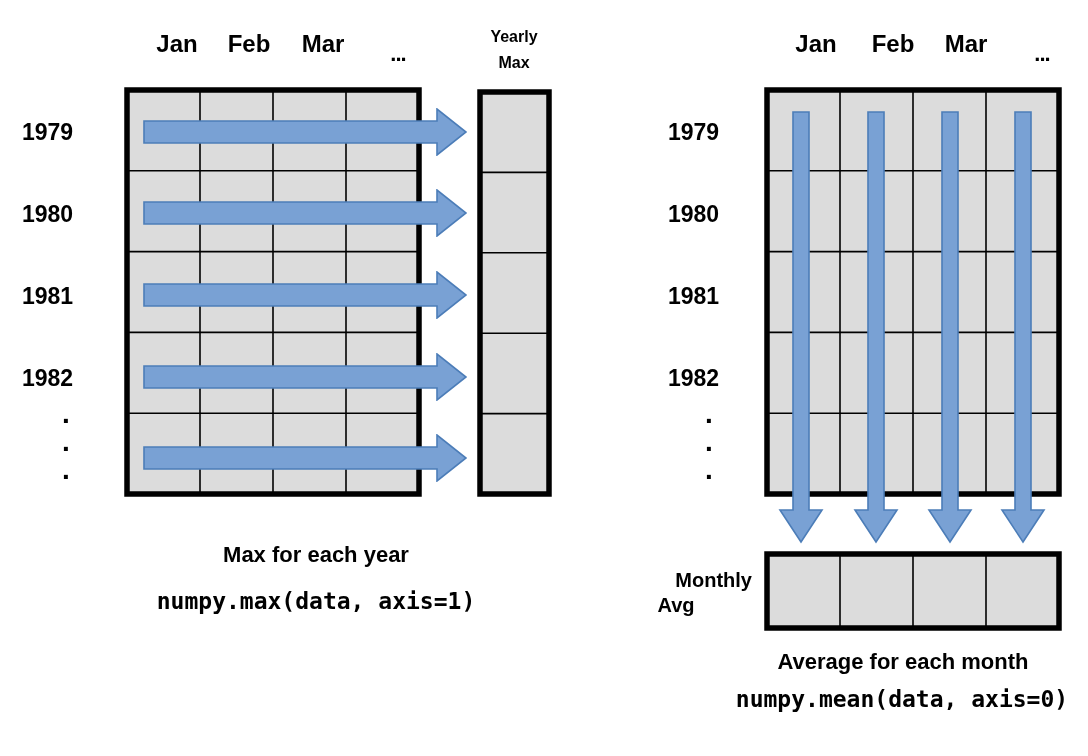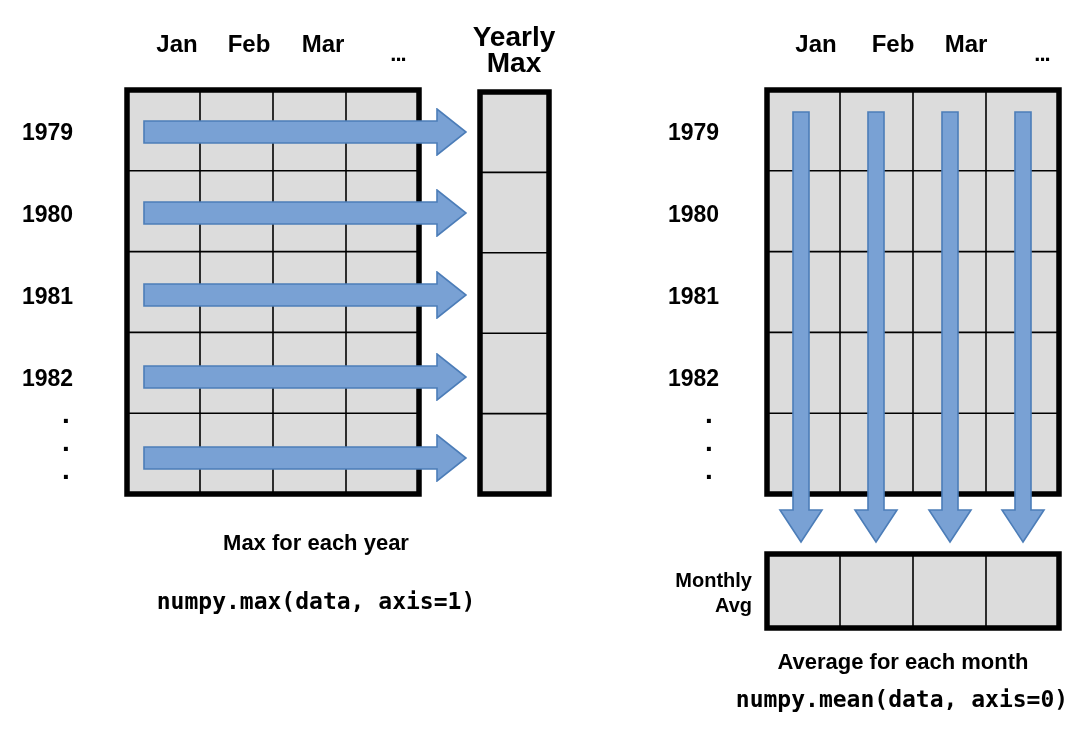--- a/index.html
+++ b/index.html
@@ -27,21 +27,21 @@
     transform:translateX(-50%);
     font-size:24px;
     line-height:28px;
     white-space:nowrap;
     margin-left:15px;
   }
   .month.ellipsis{top:44px;font-size:22px;line-height:20px;letter-spacing:-1px;}
   .result-header{
     position:absolute;
     text-align:center;
-    font-size:28px;
+    font-size:16px;
     line-height:26px;
     white-space:nowrap;
   }
   .result-label{
     position:absolute;
     text-align:right;
     font-size:20px;
     line-height:25px;
     white-space:nowrap;
   }
@@ -134,21 +134,21 @@
     <svg class="abs" style="left:142px;top:271px;" width="328" height="48" viewBox="0 0 328 48">
       <polygon points="2,13 295,13 295,1 324,24 295,47 295,35 2,35" fill="var(--arrow-fill)" stroke="var(--arrow-stroke)" stroke-width="1.6"></polygon>
     </svg>
     <svg class="abs" style="left:142px;top:353px;" width="328" height="48" viewBox="0 0 328 48">
       <polygon points="2,13 295,13 295,1 324,24 295,47 295,35 2,35" fill="var(--arrow-fill)" stroke="var(--arrow-stroke)" stroke-width="1.6"></polygon>
     </svg>
     <svg class="abs" style="left:142px;top:434px;" width="328" height="48" viewBox="0 0 328 48">
       <polygon points="2,13 295,13 295,1 324,24 295,47 295,35 2,35" fill="var(--arrow-fill)" stroke="var(--arrow-stroke)" stroke-width="1.6"></polygon>
     </svg>
 
-    <div class="caption" style="left:116px;top:528px;">Max for each year</div>
+    <div class="caption" style="left:116px;top:540px;">Max for each year</div>
     <div class="code" style="left:116px;top:574px;margin-top:10px;">numpy.max(data, axis=1)</div>
   </section>
 
   <section>
 
     <span class="month" style="left:801px;">Jan</span>
     <span class="month" style="left:878px;">Feb</span>
     <span class="month" style="left:951px;">Mar</span>
     <span class="month ellipsis" style="left:1027px;">...</span>
 
@@ -189,20 +189,20 @@
 
     <svg class="abs" style="left:764px;top:551px;" width="298" height="80" viewBox="0 0 298 80">
       <rect x="3" y="3" width="292" height="74" fill="var(--cell-fill)" stroke="var(--grid-line)" stroke-width="5.5"></rect>
       <line x1="76" y1="3" x2="76" y2="77" stroke="var(--grid-line)" stroke-width="1.6"></line>
       <line x1="149" y1="3" x2="149" y2="77" stroke="var(--grid-line)" stroke-width="1.6"></line>
       <line x1="222" y1="3" x2="222" y2="77" stroke="var(--grid-line)" stroke-width="1.6"></line>
     </svg>
 
     <div class="result-label" style="left:600px;top:568px;width:152px;">
       <span style="display:block;">Monthly</span>
-      <span style="display:block;">Avg</span>
+      <span style="display:block;text-align:center;">Avg</span>
     </div>
 
     <div class="caption" style="left:703px;top:647px;">Average for each month</div>
     <div class="code" style="left:702px;top:682px;">numpy.mean(data, axis=0)</div>
   </section>
 
 </div>
 
 </body></html>

